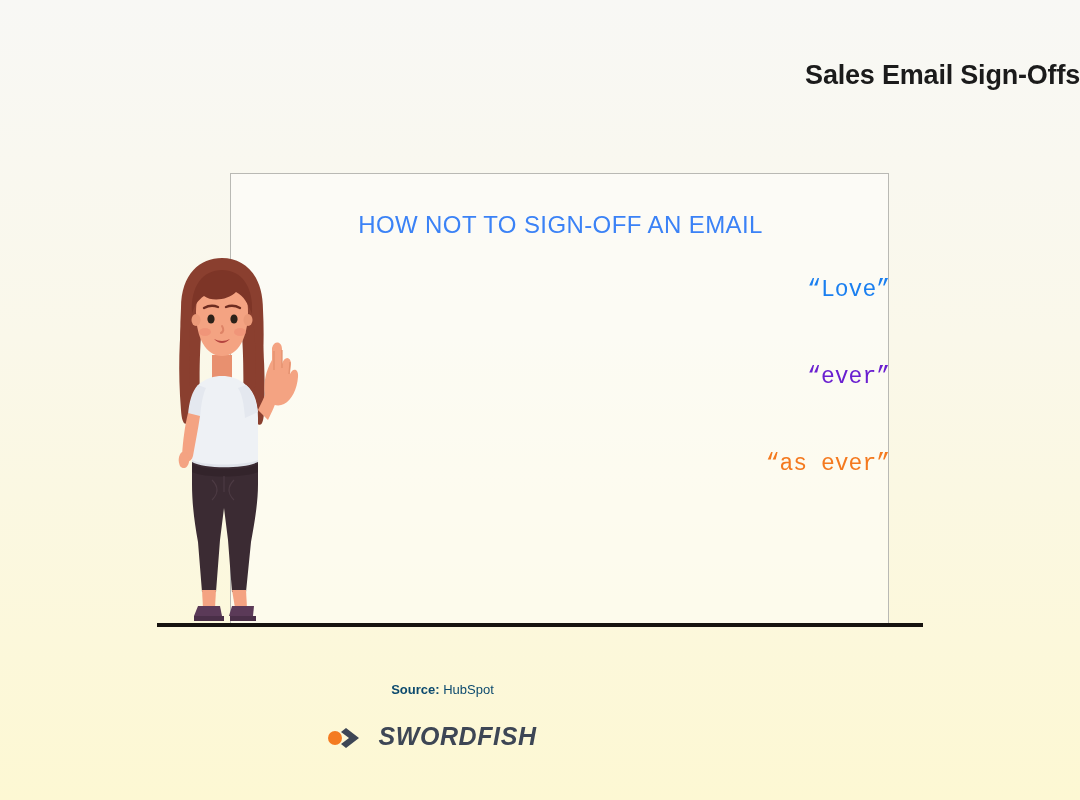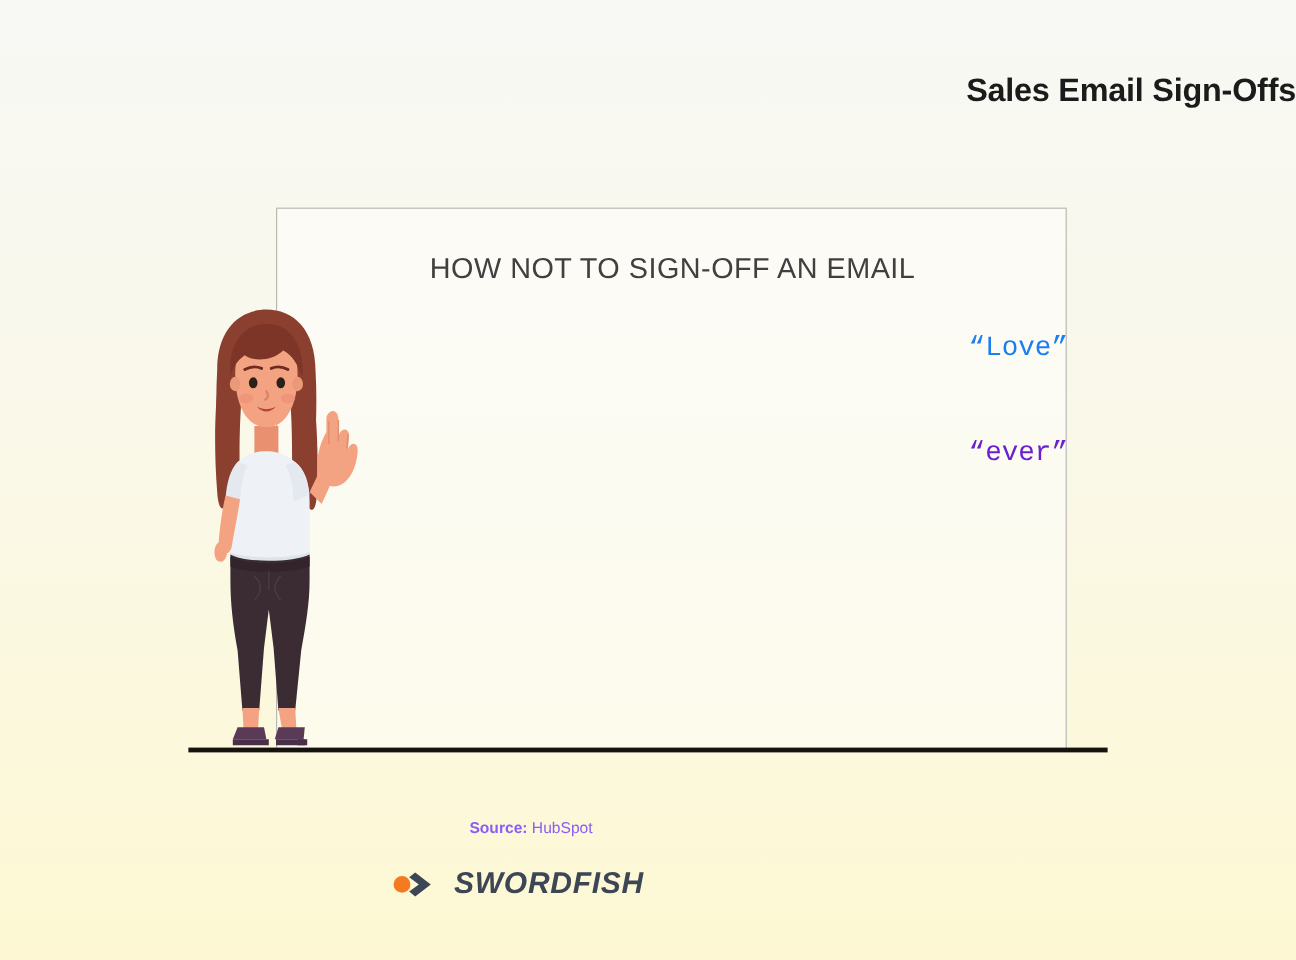--- a/index.html
+++ b/index.html
@@ -39,21 +39,21 @@
     background: rgba(255, 255, 255, 0.46);
     box-sizing: border-box;
   }
   .board-heading {
     position: absolute;
     left: 0;
     top: 37px;
     width: 659px;
     text-align: center;
     font-size: 24px;
-    color: #404040;
+    color: #3b82f6;
     letter-spacing: 0.4px;
   }
   .board-list {
     position: absolute;
     left: 0;
     top: 105px;
     width: 659px;
   }
   .board-item {
     text-align: right;
@@ -88,31 +88,31 @@
   }
 
   
   .source {
     position: absolute;
     left: 0;
     top: 682px;
     width: 885px;
     text-align: center;
     font-size: 13px;
-    color: #8b5cf6;
+    color: #0c4a6e;
   }
   .source b { font-weight: bold; }
 
   .logo {
     position: absolute;
     left: 0;
     top: 722px;
     width: 864px;
     display: flex;
-    align-items: center;
+    align-items: flex-end;
     justify-content: center;
     gap: 9px;
   }
   .logo-mark {
     display: block;
     width: 42px;
     height: 26px;
   }
   .logo-word {
     font-size: 25px;
@@ -131,20 +131,23 @@
 
   <div class="board-heading">HOW NOT TO SIGN-OFF AN EMAIL</div>
 
   <div class="board-list">
     <div class="board-item" style="color: rgb(26, 127, 240);">
       <span>“Love”</span>
     </div>
     <div class="board-item" style="color: rgb(106, 31, 208);">
       <span>“ever”</span>
     </div>
+    <div class="board-item" style="color: rgb(244, 121, 31);">
+      <span>“as ever”</span>
+    </div>
   </div>
 
 </div>
 
 <div class="ground-line"></div>
 
 <div class="character">
   <svg viewBox="0 0 155 375" width="155" height="375">
 
     <path d="M33 56 C33 22 52 6 74 6 C96 6 115 22 115 58 C117 95 114 130 110 160 C106 178 99 182 94 178 C96 140 96 100 93 72 L54 72 C51 102 51 142 53 178 C47 182 41 177 38 160 C33 128 31 92 33 56 Z" fill="#8a3f2f"></path>

